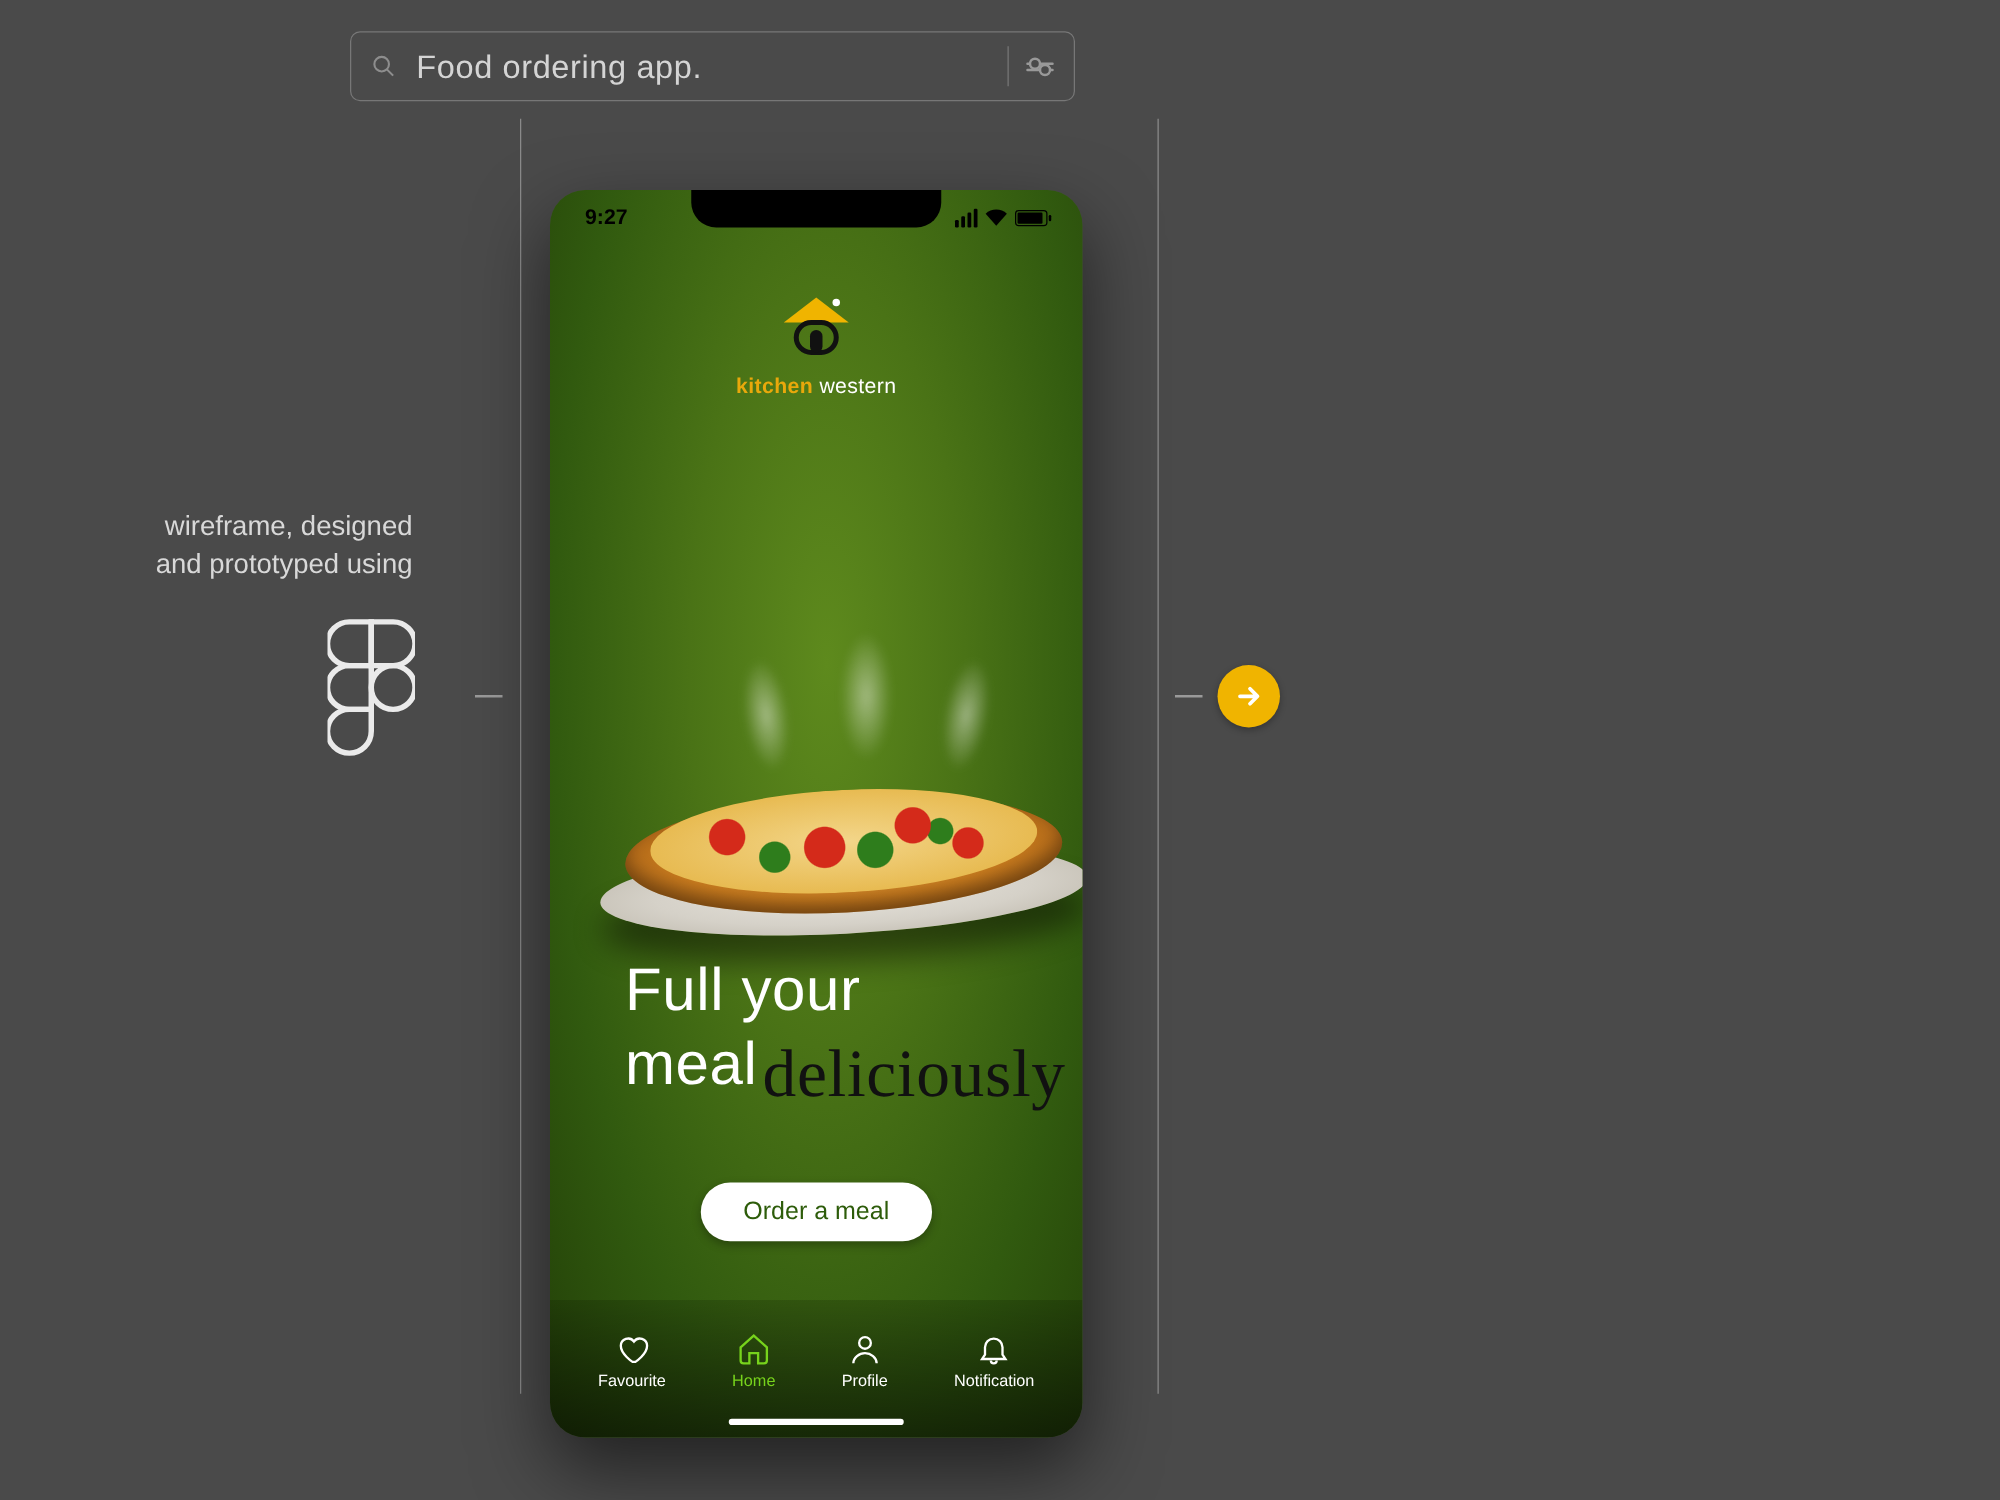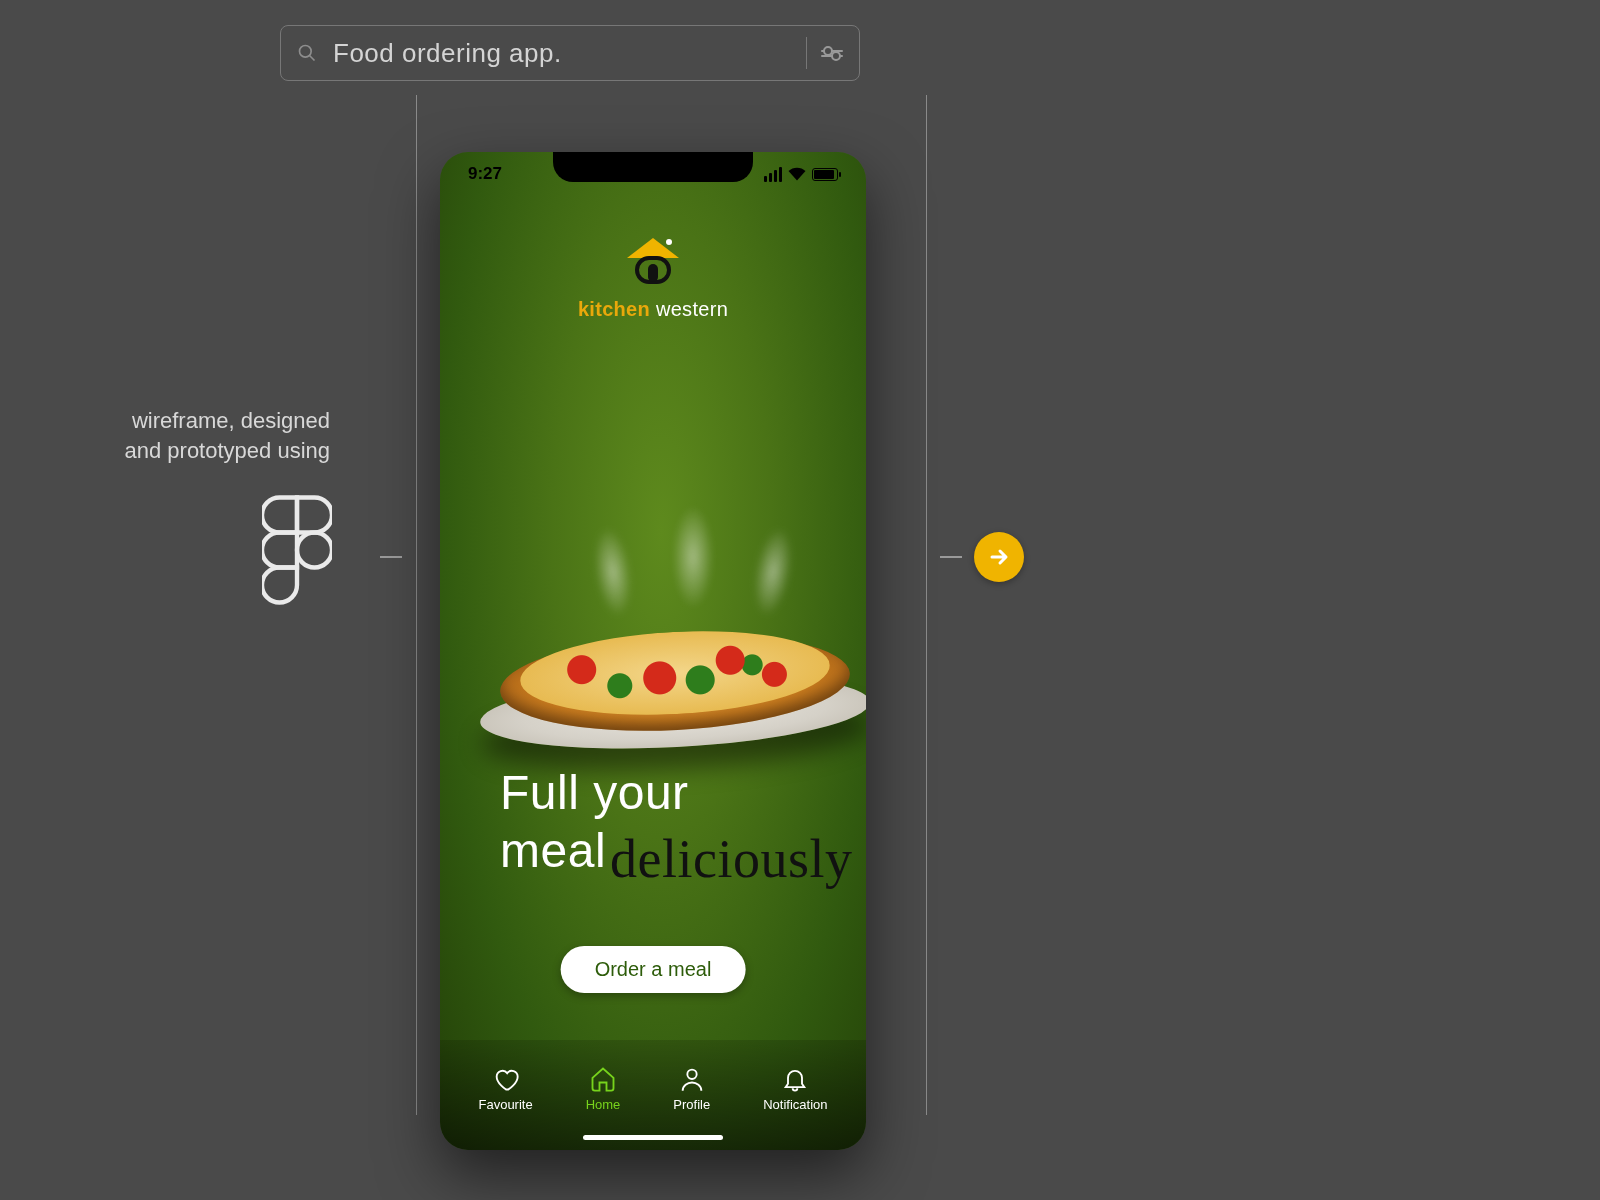--- a/index.html
+++ b/index.html
@@ -76,21 +76,21 @@
   .sig{display:flex;align-items:flex-end;gap:2px}
   .sig span{width:3px;background:#000;border-radius:1px}
   .sig span:nth-child(1){height:6px}.sig span:nth-child(2){height:9px}.sig span:nth-child(3){height:12px}.sig span:nth-child(4){height:15px}
   .batt{width:26px;height:13px;border:1.5px solid #000;border-radius:3px;position:relative}
   .batt::after{content:"";position:absolute;right:-4px;top:3px;width:2px;height:5px;background:#000;border-radius:1px}
   .batt i{position:absolute;left:1px;top:1px;bottom:1px;width:20px;background:#000;border-radius:1px}
 
   
   .logo { text-align:center; margin-top:82px; }
   .logo svg{width:64px;height:54px}
-  .logo .name{color:#fff; font-size:20px; margin-top:6px; letter-spacing:.3px}
+  .logo .name{color:#fff; font-size:17px; margin-top:6px; letter-spacing:.3px}
   .logo .name b{color:#e9a80b;font-weight:700}
 
   
   .hero {
     position:absolute; left:45px; top:430px; width:390px; height:170px;
   }
   .plate{position:absolute;left:-5px;bottom:5px;width:390px;height:70px;border-radius:50%;
     background:radial-gradient(ellipse at center,#e9e6df 0%,#d5d1c8 55%,#b8b2a5 100%);
     box-shadow:0 22px 24px rgba(0,0,0,.45);transform:rotate(-3deg)}
   .crust{position:absolute;left:15px;bottom:22px;width:350px;height:95px;border-radius:50%;

